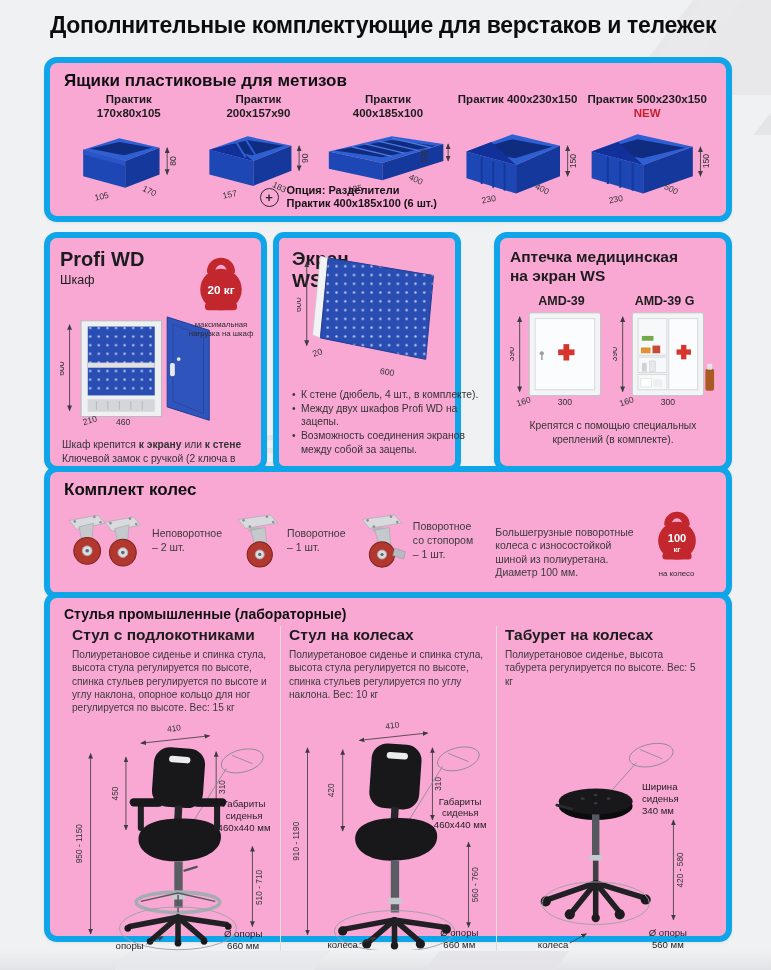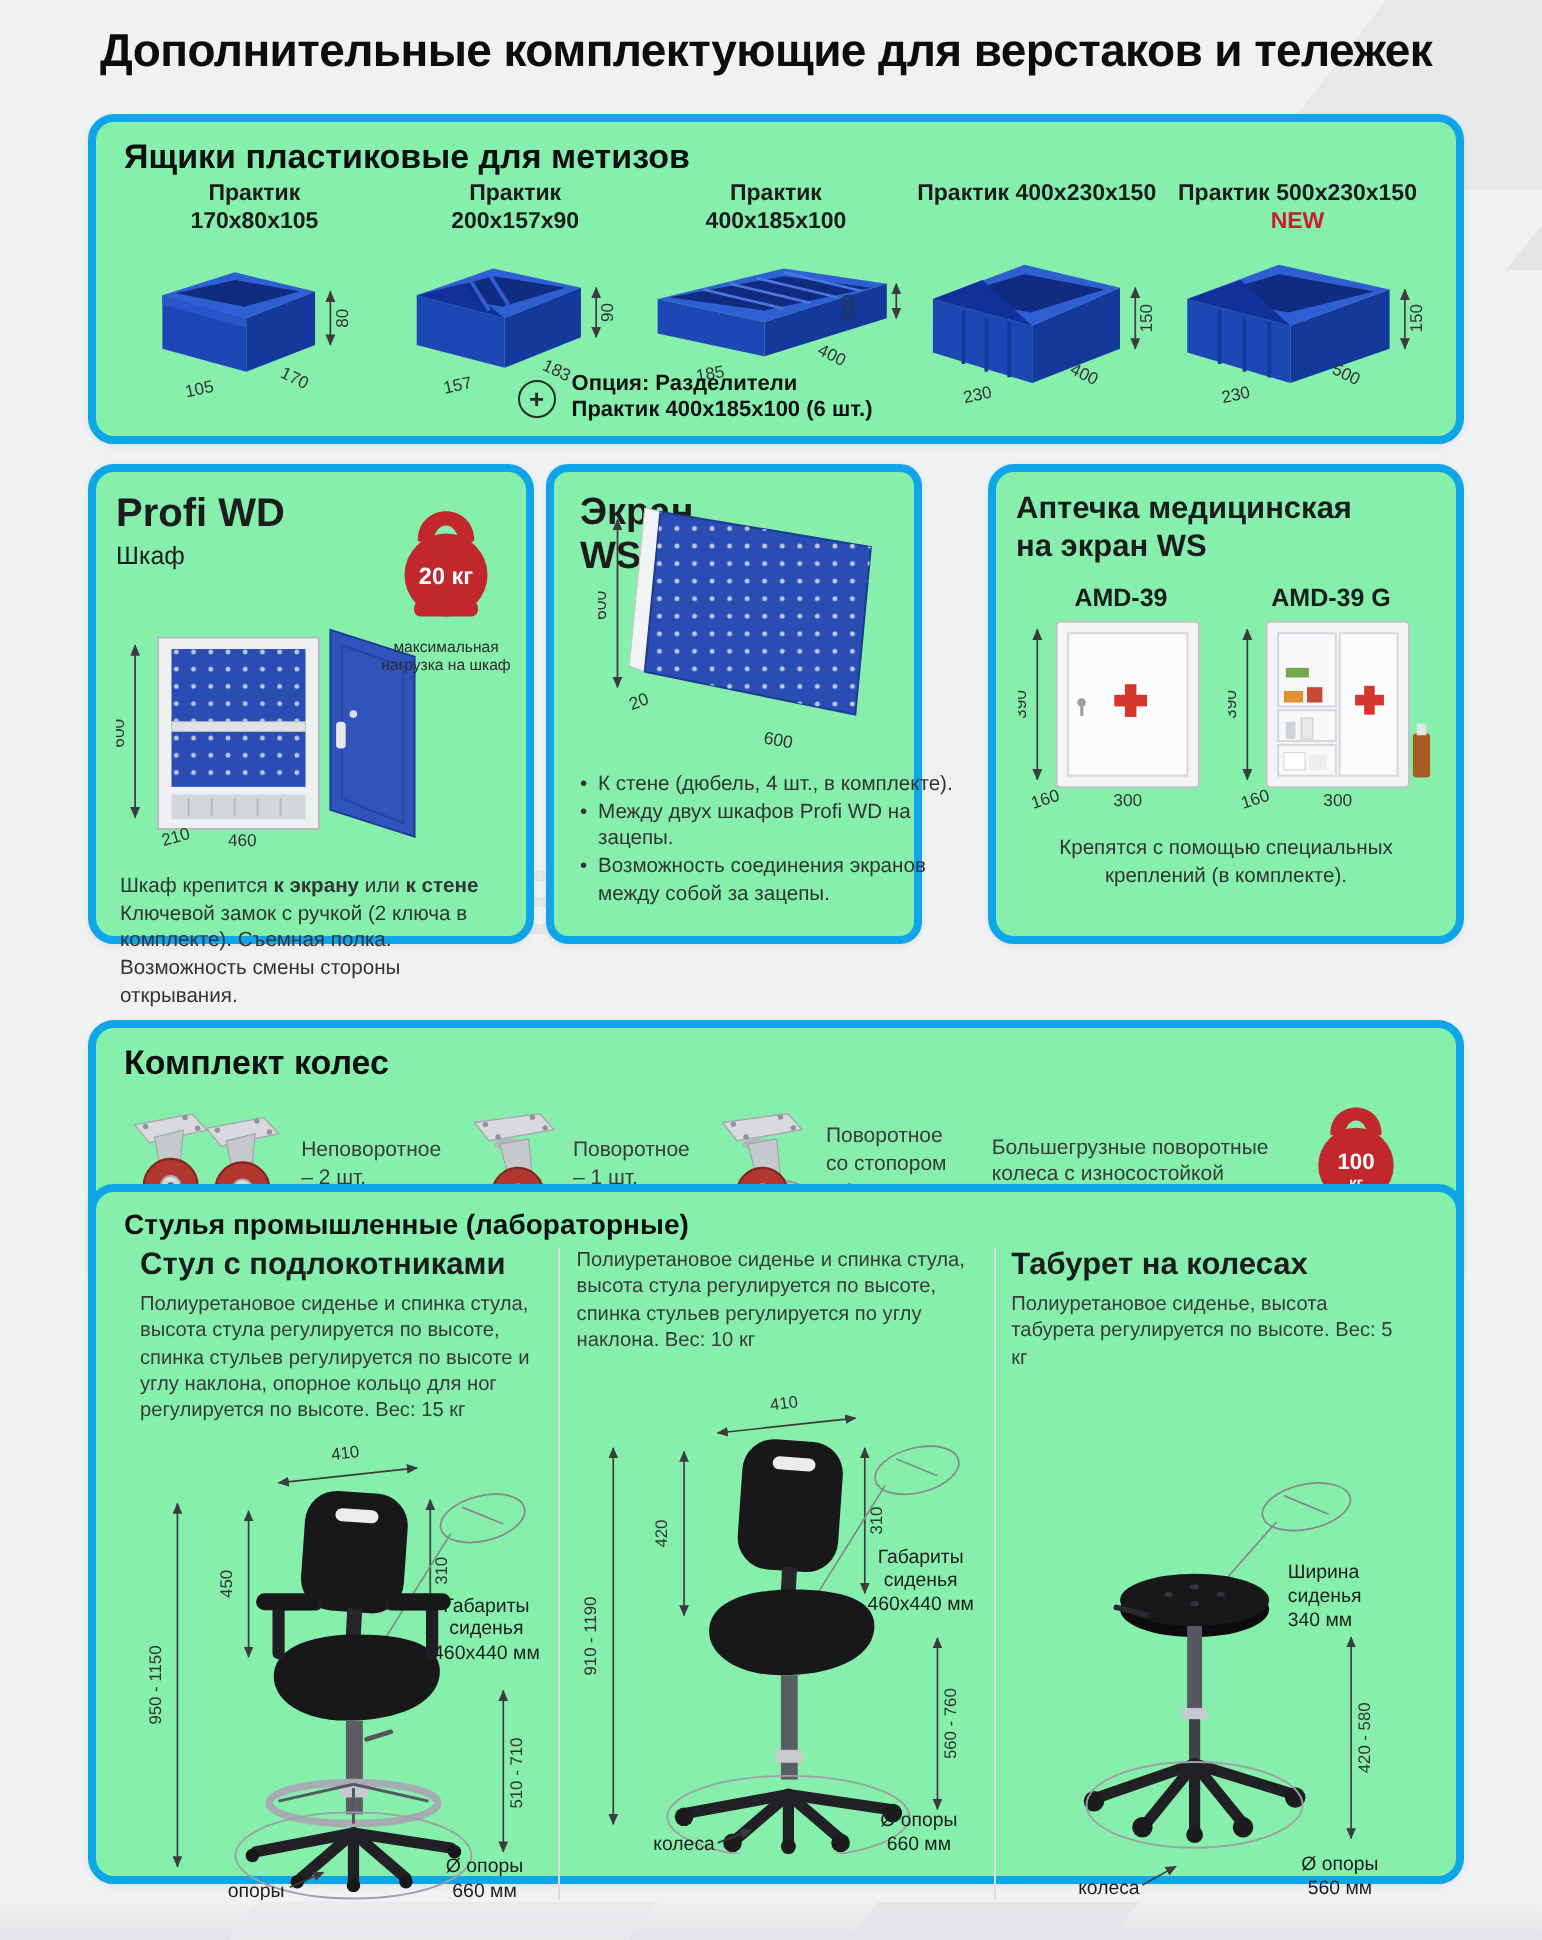--- a/index.html
+++ b/index.html
@@ -1,19 +1,19 @@
 <!DOCTYPE html>
 <html><head>
 <meta charset="utf-8">
 <style>
   html,body{margin:0;padding:0;}
   body{width:771px;height:970px;position:relative;overflow:hidden;
        background:#f0f1f3;font-family:"Liberation Sans",sans-serif;color:#1c1c1e;}
   .band{position:absolute;transform:skewX(-38deg);}
-  .card{position:absolute;background:#86efac;border:4px solid #0ea5e9;border-radius:13px;
+  .card{position:absolute;background:#f9a8d4;border:6px solid #0ea5e9;border-radius:13px;
         box-shadow:0 1px 3px rgba(0,0,0,.07);box-sizing:border-box;}
   h1{position:absolute;left:50px;top:12px;width:690px;margin:0;font-size:23px;
      font-weight:bold;color:#0d0d0f;letter-spacing:-.3px;}
   h2.sec{margin:0;font-size:17px;font-weight:bold;color:#101012;}
   .wm{position:absolute;font-weight:bold;color:#9a9a9c;opacity:.12;font-size:46px;
       letter-spacing:3px;pointer-events:none;}
   
   #card-bins{left:44px;top:57px;width:688px;height:165px;padding:8px 14px;}
   .bins-row{display:flex;margin-top:2px;}
   .bin-col{width:20%;text-align:center;}
@@ -43,21 +43,21 @@
   #ekran-panel{position:absolute;right:4px;top:6px;}
   #card-ekran .desc{position:absolute;left:13px;top:150px;width:190px;}
   .bullet{padding-left:9px;position:relative;}
   .bullet::before{content:"•";position:absolute;left:0;}
   .apt-title{font-size:15.5px;font-weight:bold;line-height:1.22;}
   .apt-models{display:flex;margin-top:4px;}
   .apt-col{width:50%;text-align:center;}
   .apt-name{font-size:12.5px;font-weight:bold;margin:4px 0 1px;}
   #card-apt .desc{margin:4px 2px 0;text-align:center;}
   
-  #card-wheels{left:44px;top:510px;width:688px;height:133px;padding:8px 14px;}
+  #card-wheels{left:44px;top:466px;width:688px;height:133px;padding:8px 14px;}
   .wheels-row{display:flex;align-items:center;gap:6px;margin-top:2px;}
   .wlbl{font-size:10.5px;line-height:1.3;color:#3a3a3c;}
   .wdesc{font-size:10.5px;line-height:1.28;color:#3a3a3c;width:150px;margin-top:24px;}
   .kb2{width:76px;text-align:center;}
   
   #card-chairs{left:44px;top:592px;width:688px;height:350px;padding:8px 14px;}
   .chair-cols{display:flex;margin-top:4px;}
   .chair-col{width:33.33%;padding:0 8px;box-sizing:border-box;}
   .chair-col + .chair-col{border-left:1px solid #dcdcdf;}
   .chair-title{font-size:15.5px;font-weight:bold;margin:0 0 4px;}
@@ -449,20 +449,21 @@
         <circle class="blk" cx="114" cy="240" r="3.6"></circle>
         <ellipse cx="114" cy="224" rx="63" ry="23" fill="none" stroke="#9da0a5" stroke-width="1"></ellipse>
         <text class="ct" x="62" y="246" text-anchor="middle">опоры</text>
         <line class="dl" x1="80" y1="241" x2="98" y2="233" marker-end="url(#ma)"></line>
         <text class="ct" x="184" y="233" text-anchor="middle">Ø  опоры</text>
         <text class="ct" x="184" y="246" text-anchor="middle">660 мм</text>
       </svg>
     </div>
 
     <div class="chair-col">
+      <div class="chair-title">Стул на колесах</div>
       <div class="chair-desc">Полиуретановое сиденье и спинка стула, высота стула регулируется по высоте, спинка стульев регулируется по углу наклона. Вес: 10 кг</div>
       <svg class="chair-svg" viewBox="0 0 215 248">
         <line class="dl" x1="20" y1="30" x2="20" y2="232" marker-start="url(#ma)" marker-end="url(#ma)"></line>
         <text class="dt" x="11" y="131" text-anchor="middle" transform="rotate(-90 11 131)">910 - 1190</text>
         <line class="dl" x1="58" y1="32" x2="58" y2="120" marker-start="url(#ma)" marker-end="url(#ma)"></line>
         <text class="dt" x="49" y="76" text-anchor="middle" transform="rotate(-90 49 76)">420</text>
         <line class="dl" x1="76" y1="22" x2="150" y2="14" marker-start="url(#ma)" marker-end="url(#ma)"></line>
         <text class="dt" x="112" y="9" text-anchor="middle" transform="rotate(-7 112 9)">410</text>
         <line class="dl" x1="155" y1="30" x2="155" y2="108" marker-start="url(#ma)" marker-end="url(#ma)"></line>
         <text class="dt" x="164" y="69" text-anchor="middle" transform="rotate(-90 164 69)">310</text>

